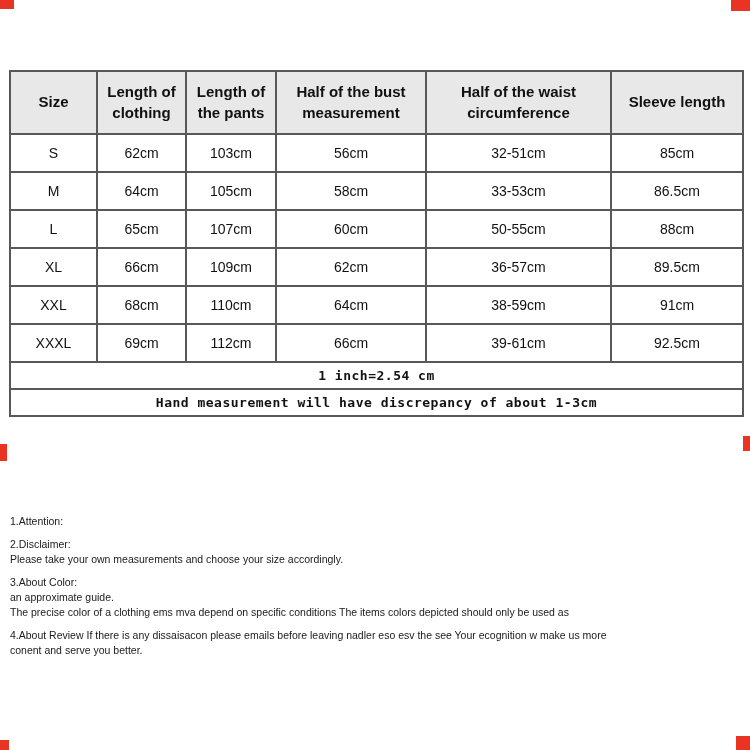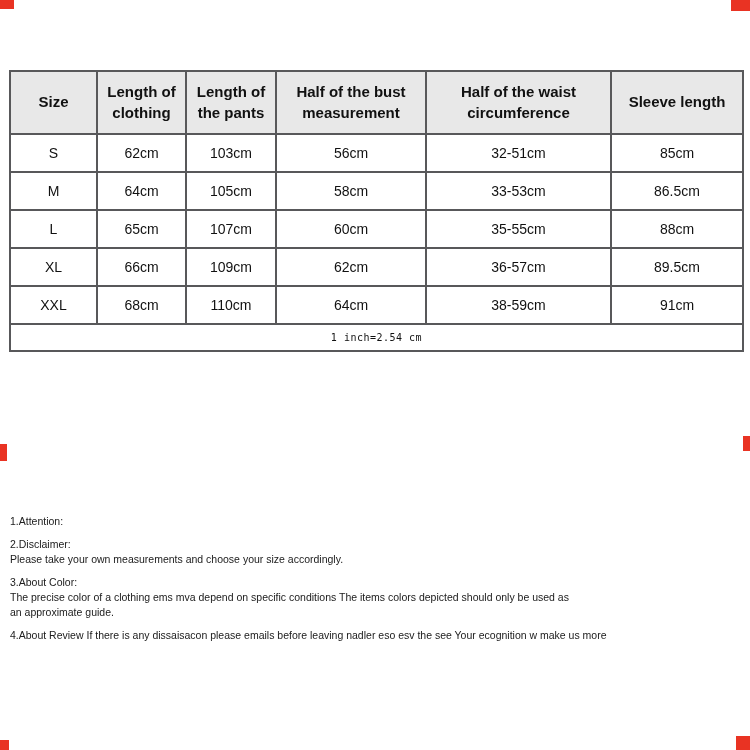--- a/index.html
+++ b/index.html
@@ -30,21 +30,21 @@
   .header-row{height:63px;}
   .header-row th{
     background:var(--header-bg);
     font-size:15px;font-weight:bold;line-height:1.35;
   }
   .data-row{height:38px;}
   .data-row td{font-size:14px;font-weight:normal;}
   .foot-row{height:27px;}
   .foot-row td{
     font-family:"DejaVu Sans Mono", monospace;
-    font-size:10px;font-weight:normal;letter-spacing:0.5px;text-align:center;
+    font-size:13px;font-weight:bold;letter-spacing:0.5px;text-align:center;
   }
 
   
   .notes{
     position:absolute;left:10px;top:514px;width:736px;
     font-size:10.5px;line-height:15px;color:var(--note-text);
   }
   .note{margin-bottom:8px;}
   .note-line{white-space:nowrap;}
 
@@ -96,60 +96,72 @@
         <td>105cm</td>
         <td>58cm</td>
         <td>33-53cm</td>
         <td>86.5cm</td>
       </tr>
       <tr class="data-row">
         <td>L</td>
         <td>65cm</td>
         <td>107cm</td>
         <td>60cm</td>
-        <td>35-55cm</td>
+        <td>50-55cm</td>
         <td>88cm</td>
       </tr>
       <tr class="data-row">
         <td>XL</td>
         <td>66cm</td>
         <td>109cm</td>
         <td>62cm</td>
         <td>36-57cm</td>
         <td>89.5cm</td>
       </tr>
       <tr class="data-row">
         <td>XXL</td>
         <td>68cm</td>
         <td>110cm</td>
         <td>64cm</td>
         <td>38-59cm</td>
         <td>91cm</td>
       </tr>
+      <tr class="data-row">
+        <td>XXXL</td>
+        <td>69cm</td>
+        <td>112cm</td>
+        <td>66cm</td>
+        <td>39-61cm</td>
+        <td>92.5cm</td>
+      </tr>
       <tr class="foot-row">
         <td colspan="6">1 inch=2.54 cm</td>
+      </tr>
+      <tr class="foot-row">
+        <td colspan="6">Hand measurement will have discrepancy of about 1-3cm</td>
       </tr>
     </tbody>
   </table>
 
   <div class="notes">
     <div class="note">
       <div class="note-line">1.Attention:</div>
     </div>
     <div class="note">
       <div class="note-line">2.Disclaimer:</div>
       <div class="note-line">Please take your own measurements and choose your size accordingly.</div>
     </div>
     <div class="note">
       <div class="note-line">3.About Color:</div>
+      <div class="note-line">an approximate guide.</div>
       <div class="note-line">The precise color of a clothing ems mva depend on specific conditions The items colors depicted should only be used as</div>
-      <div class="note-line">an approximate guide.</div>
     </div>
     <div class="note">
       <div class="note-line">4.About Review If there is any dissaisacon please emails before leaving nadler eso esv the see Your ecognition w make us more</div>
+      <div class="note-line">conent and serve you better.</div>
     </div>
   </div>
 
   <div class="corner-mark mark-tl"></div>
   <div class="corner-mark mark-tr"></div>
   <div class="corner-mark mark-ml"></div>
   <div class="corner-mark mark-mr"></div>
   <div class="corner-mark mark-bl"></div>
   <div class="corner-mark mark-br"></div>
 

